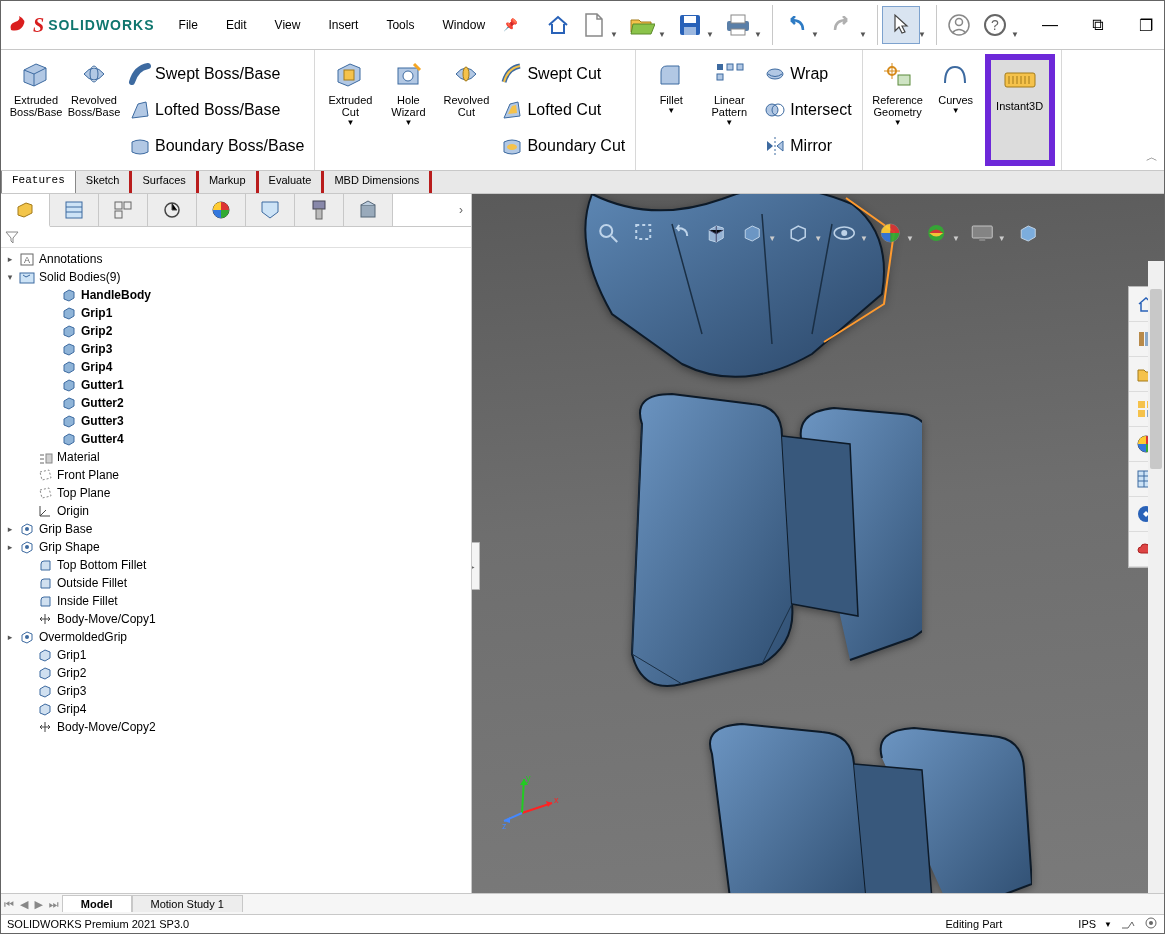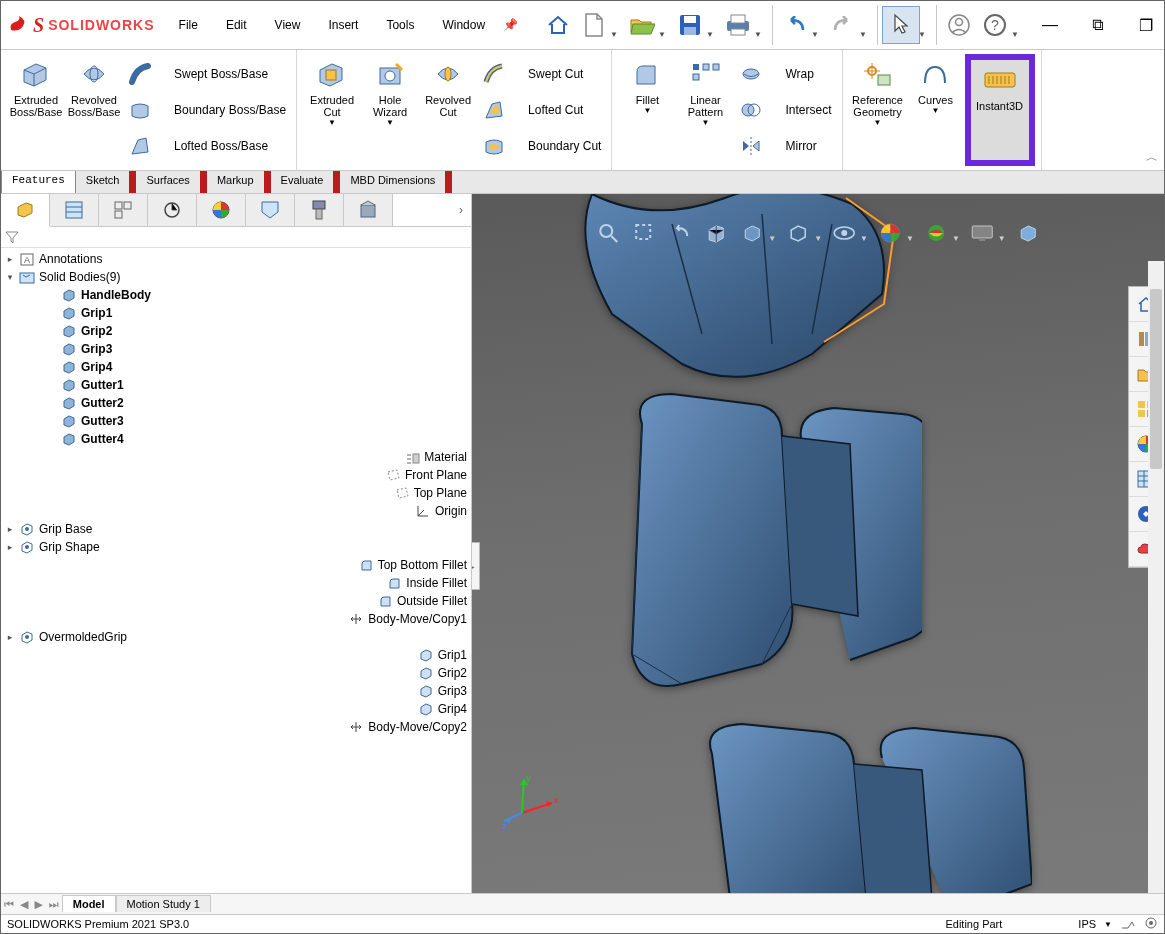--- a/index.html
+++ b/index.html
@@ -1,72 +1,72 @@
 <!DOCTYPE html>
 <html><head>
 <meta charset="utf-8">
 <style>
   html,body{margin:0;padding:0;font-family:"Segoe UI",Tahoma,sans-serif;font-size:12px;background:#fff;color:#000;overflow:hidden;}
   .app{width:1165px;height:934px;border:1px solid #646464;box-sizing:border-box;display:flex;flex-direction:column;position:relative;}
   
   .menubar{height:48px;display:flex;align-items:center;border-bottom:1px solid #c8c8c8;padding:0 6px;gap:4px;}
   .logo{display:flex;align-items:center;gap:4px;margin-right:12px;}
   .logo-sw{font-family:Georgia,serif;font-style:italic;font-weight:bold;font-size:20px;color:#d81e1e;}
-  .logo-wm{font-weight:bold;letter-spacing:1px;font-size:14px;color:#ef4444;}
+  .logo-wm{font-weight:bold;letter-spacing:1px;font-size:14px;color:#0f766e;}
   .menu-items{display:flex;gap:12px;}
   .mitem{padding:4px 8px;}
   .pin{width:16px;height:16px;margin:0 6px;display:flex;align-items:center;justify-content:center;color:#666;}
   .vsep{width:1px;height:40px;background:#c8c8c8;margin:0 4px;}
   .tb{display:flex;align-items:center;}
   .tbtn{width:36px;height:36px;display:flex;align-items:center;justify-content:center;position:relative;}
   .tbtn.sel{background:#d9e4f1;border:1px solid #7da2ce;}
   .dd{width:10px;font-size:8px;color:#555;margin-left:-2px;margin-right:4px;align-self:flex-end;padding-bottom:6px;cursor:default;}
   .winctl{margin-left:auto;display:flex;gap:6px;}
   .wbtn{width:42px;height:30px;display:flex;align-items:center;justify-content:center;font-size:16px;}
   
   .ribbon{height:120px;border-bottom:1px solid #c8c8c8;display:flex;position:relative;}
   .rgroup{display:flex;border-right:1px solid #d8d8d8;padding:4px 6px;}
   .rbig{display:flex;flex-direction:column;align-items:center;width:58px;text-align:center;font-size:11px;padding-top:4px;}
   .rbig .ri{width:34px;height:34px;margin-bottom:2px;display:flex;align-items:center;justify-content:center;}
   .rcol{display:flex;flex-direction:column;justify-content:space-around;padding:2px 0;}
-  .rsmall{display:flex;align-items:center;gap:21px;padding:2px 4px;font-size:12px;height:34px;}
+  .rsmall{display:flex;align-items:center;gap:2px;padding:2px 4px;font-size:16px;height:34px;}
   .rsmall .ri{width:26px;height:26px;display:flex;align-items:center;justify-content:center;}
   .instant3d{background:#dcdcdc;border:6px solid #6d28d9;}
   .rcollapse{position:absolute;right:6px;bottom:4px;font-size:12px;color:#666;cursor:default;}
   
   .cmdtabs{height:22px;display:flex;background:#e8e8e8;border-bottom:1px solid #c8c8c8;font-size:11px;}
-  .cmdtab{padding:3px 10px;border-right:7px solid #b91c1c;}
+  .cmdtab{padding:3px 10px;border-right:3px solid #b91c1c;}
   .cmdtab.active{background:#fff;border:1px solid #888;border-bottom:none;margin-top:-1px;font-family:Liberation Mono, monospace;}
   
   .body{flex:1;display:flex;min-height:0;}
   .left{width:470px;border-right:1px solid #c8c8c8;display:flex;flex-direction:column;min-height:0;}
   .tabstrip{height:32px;display:flex;border-bottom:1px solid #c8c8c8;}
   .ttab{width:48px;display:flex;align-items:center;justify-content:center;border-right:1px solid #c8c8c8;background:#ededed;}
   .ttab.active{background:#fff;border-bottom:2px solid #fff;margin-bottom:-1px;}
   .fly{width:20px;display:flex;align-items:center;justify-content:center;color:#666;margin-left:auto;}
   .filter{height:20px;border-bottom:1px solid #e0e0e0;display:flex;align-items:center;padding:0 4px;color:#666;}
   .tree{flex:1;overflow-y:auto;padding:2px 0;font-size:12px;}
   .tn{display:flex;align-items:center;gap:4px;padding:1px 4px;white-space:nowrap;}
   .exp{width:10px;font-size:9px;color:#555;text-align:center;}
   .ti{width:16px;height:16px;display:flex;align-items:center;justify-content:center;}
-  .l0{padding-left:4px;}.l1{padding-left:22px;justify-content:flex-end;}.l2{padding-left:46px;font-weight:bold;}
+  .l0{padding-left:4px;}.l1{padding-left:22px;}.l2{padding-left:46px;font-weight:bold;}
   
   .viewport{flex:1;background:linear-gradient(175deg,#5a5a5a 0%,#6e6e6e 45%,#7a7a7a 100%);position:relative;overflow:hidden;}
   .heads-up{position:absolute;top:26px;left:50%;transform:translateX(-50%);display:flex;gap:8px;align-items:center;}
   .hbtn{width:28px;height:26px;display:flex;align-items:center;justify-content:center;opacity:.92;}
   .hdd{font-size:8px;color:#ccc;margin-left:-6px;margin-top:10px;}
   .taskp{position:absolute;right:0;top:92px;width:34px;background:#f4f4f4;border:1px solid #b8b8b8;display:flex;flex-direction:column;}
   .tpbtn{width:34px;height:34px;display:flex;align-items:center;justify-content:center;border-bottom:1px solid #dcdcdc;}
   .flytab{position:absolute;left:-8px;top:348px;width:14px;height:46px;background:#f4f4f4;border:1px solid #b8b8b8;border-radius:3px 0 0 3px;display:flex;align-items:center;justify-content:center;font-size:10px;color:#666;}
   .triad{position:absolute;left:30px;bottom:60px;}
   .part{position:absolute;filter:drop-shadow(0 2px 4px rgba(0,0,0,.4));}
   
   .btabs{height:20px;display:flex;align-items:center;border-top:1px solid #c8c8c8;border-bottom:1px solid #c8c8c8;font-size:11px;background:#f6f6f6;}
   .bnav{padding:0 3px;color:#888;}
-  .btab{padding:2px 10px;border:1px solid #c8c8c8;border-bottom:none;margin-top:-1px;background:#ededed;}
+  .btab{padding:2px 18px;border:1px solid #c8c8c8;border-bottom:none;margin-top:-1px;background:#ededed;}
   .btab.active{background:#fff;font-weight:bold;}
   .status{height:18px;display:flex;align-items:center;font-size:11px;padding:0 6px;gap:8px;}
   .status .sp{margin-left:auto;}
   .scrollbar{position:absolute;right:0;top:260px;bottom:40px;width:16px;background:#f0f0f0;}
   .scrollbar .thumb{position:absolute;left:2px;right:2px;top:28px;height:180px;background:#c8c8c8;border-radius:2px;}
 </style>
 </head>
 <body>
 
 <div class="app">
@@ -193,32 +193,32 @@
             <div class="ri">
               <svg width="24" height="24">
                 <path d="M4 20 Q8 6 20 4" fill="none" stroke="#3d6aa0" stroke-width="6" stroke-linecap="round"></path>
               </svg>
             </div>
             <span>Swept Boss/Base</span>
           </div>
         <div class="rsmall">
             <div class="ri">
               <svg width="24" height="24">
-                <path d="M4 18 Q12 22 20 18 L20 8 Q12 4 4 8 Z" fill="#b2c8e4" stroke="#3d6aa0"></path>
+                <path d="M4 20 L10 6 L18 4 L20 18 Z" fill="#b2c8e4" stroke="#3d6aa0"></path>
               </svg>
             </div>
-            <span>Boundary Boss/Base</span>
+            <span>Lofted Boss/Base</span>
           </div>
         <div class="rsmall">
             <div class="ri">
               <svg width="24" height="24">
-                <path d="M4 20 L10 6 L18 4 L20 18 Z" fill="#b2c8e4" stroke="#3d6aa0"></path>
+                <path d="M4 18 Q12 22 20 18 L20 8 Q12 4 4 8 Z" fill="#b2c8e4" stroke="#3d6aa0"></path>
               </svg>
             </div>
-            <span>Lofted Boss/Base</span>
+            <span>Boundary Boss/Base</span>
           </div>
       </div>
     </div>
     <div class="rgroup">
       <div class="rbig">
         <div class="ri">
             <svg width="32" height="30">
               <path d="M4 22 L14 26 L26 20 L26 8 L16 4 L4 10 Z" fill="#b2c8e4" stroke="#3d6aa0"></path>
               <rect x="10" y="10" width="10" height="10" fill="#f5c24b" stroke="#a37a1a"></rect>
             </svg>
@@ -600,30 +600,30 @@
             </span>
             <span>Top Bottom Fillet</span>
           </div>
           <div class="tn l1">
             <span class="exp"></span>
             <span class="ti">
               <svg width="16" height="16">
                 <path d="M4 13 V7 Q4 4 7 4 H13 V13 Z" fill="#d0e0f0" stroke="#3d6aa0"></path>
               </svg>
             </span>
+            <span>Outside Fillet</span>
+          </div>
+          <div class="tn l1">
+            <span class="exp"></span>
+            <span class="ti">
+              <svg width="16" height="16">
+                <path d="M4 13 V7 Q4 4 7 4 H13 V13 Z" fill="#d0e0f0" stroke="#3d6aa0"></path>
+              </svg>
+            </span>
             <span>Inside Fillet</span>
-          </div>
-          <div class="tn l1">
-            <span class="exp"></span>
-            <span class="ti">
-              <svg width="16" height="16">
-                <path d="M4 13 V7 Q4 4 7 4 H13 V13 Z" fill="#d0e0f0" stroke="#3d6aa0"></path>
-              </svg>
-            </span>
-            <span>Outside Fillet</span>
           </div>
           <div class="tn l1">
             <span class="exp"></span>
             <span class="ti">
               <svg width="16" height="16">
                 <path d="M3 8 H13 M8 3 V13 M3 8 L5 6 M3 8 L5 10 M13 8 L11 6 M13 8 L11 10" stroke="#444" fill="none"></path>
               </svg>
             </span>
             <span>Body-Move/Copy1</span>
           </div>

